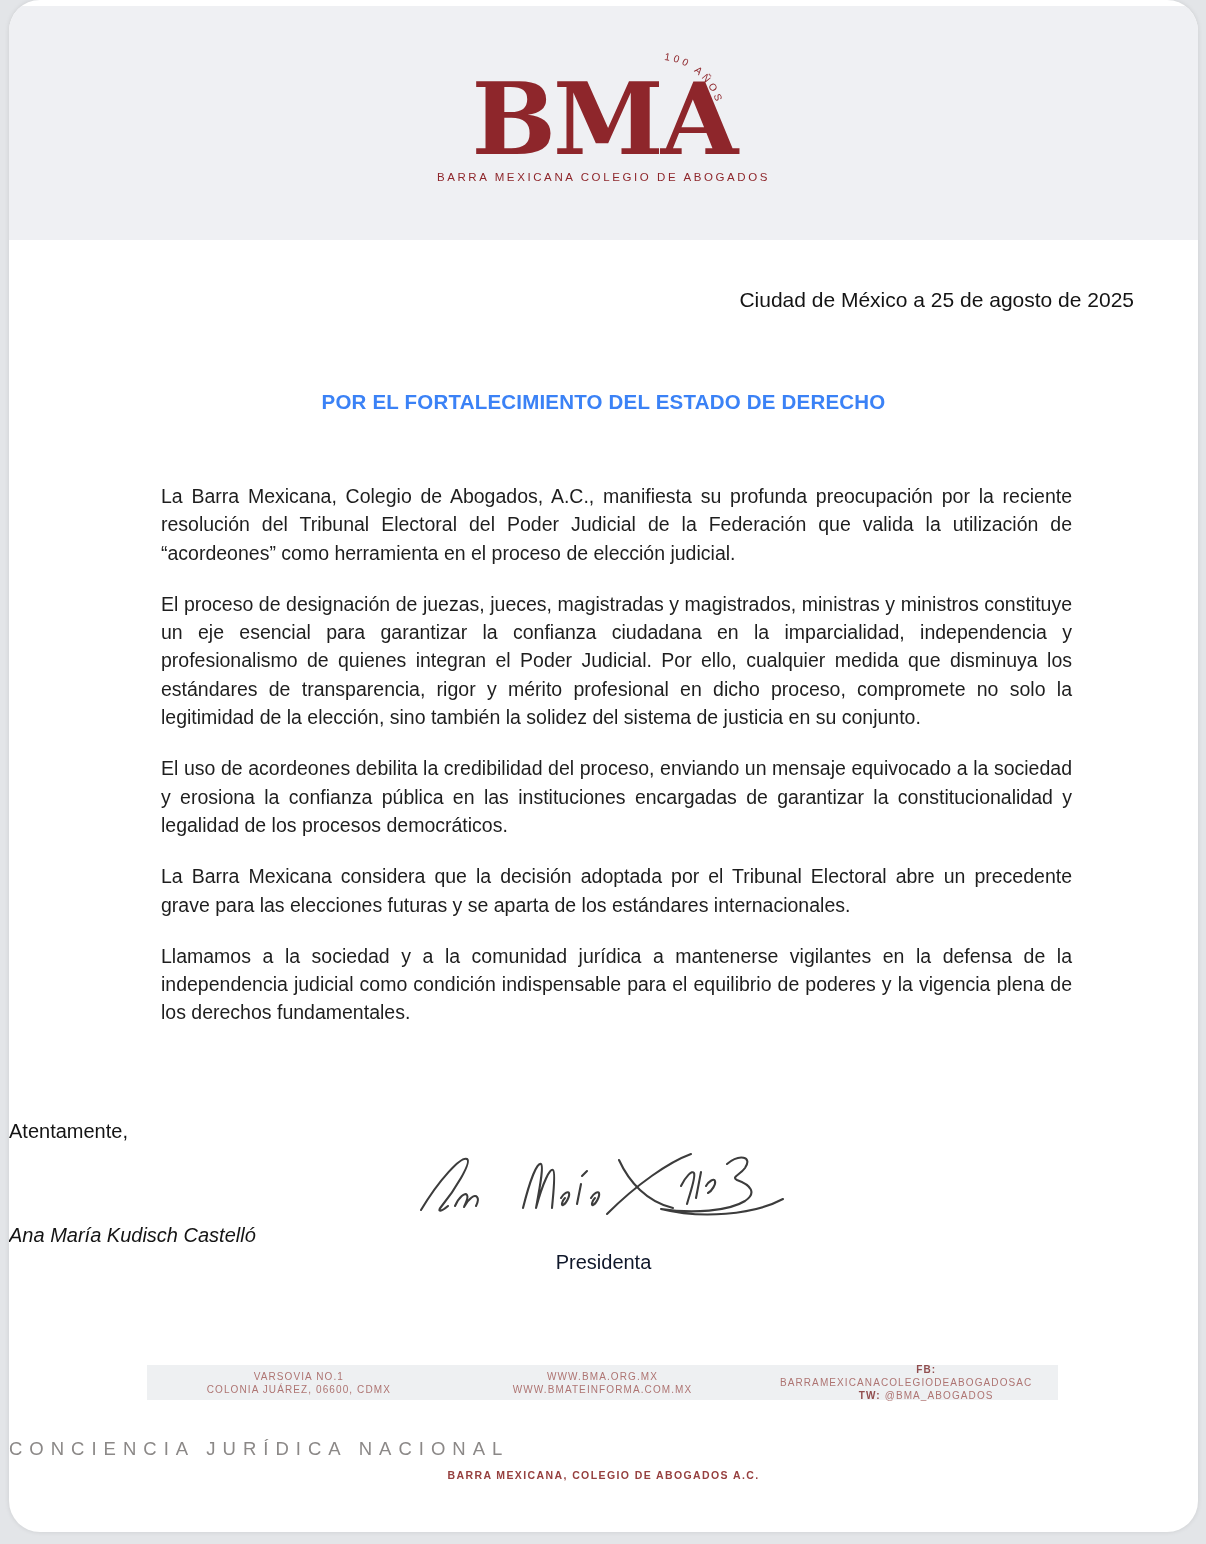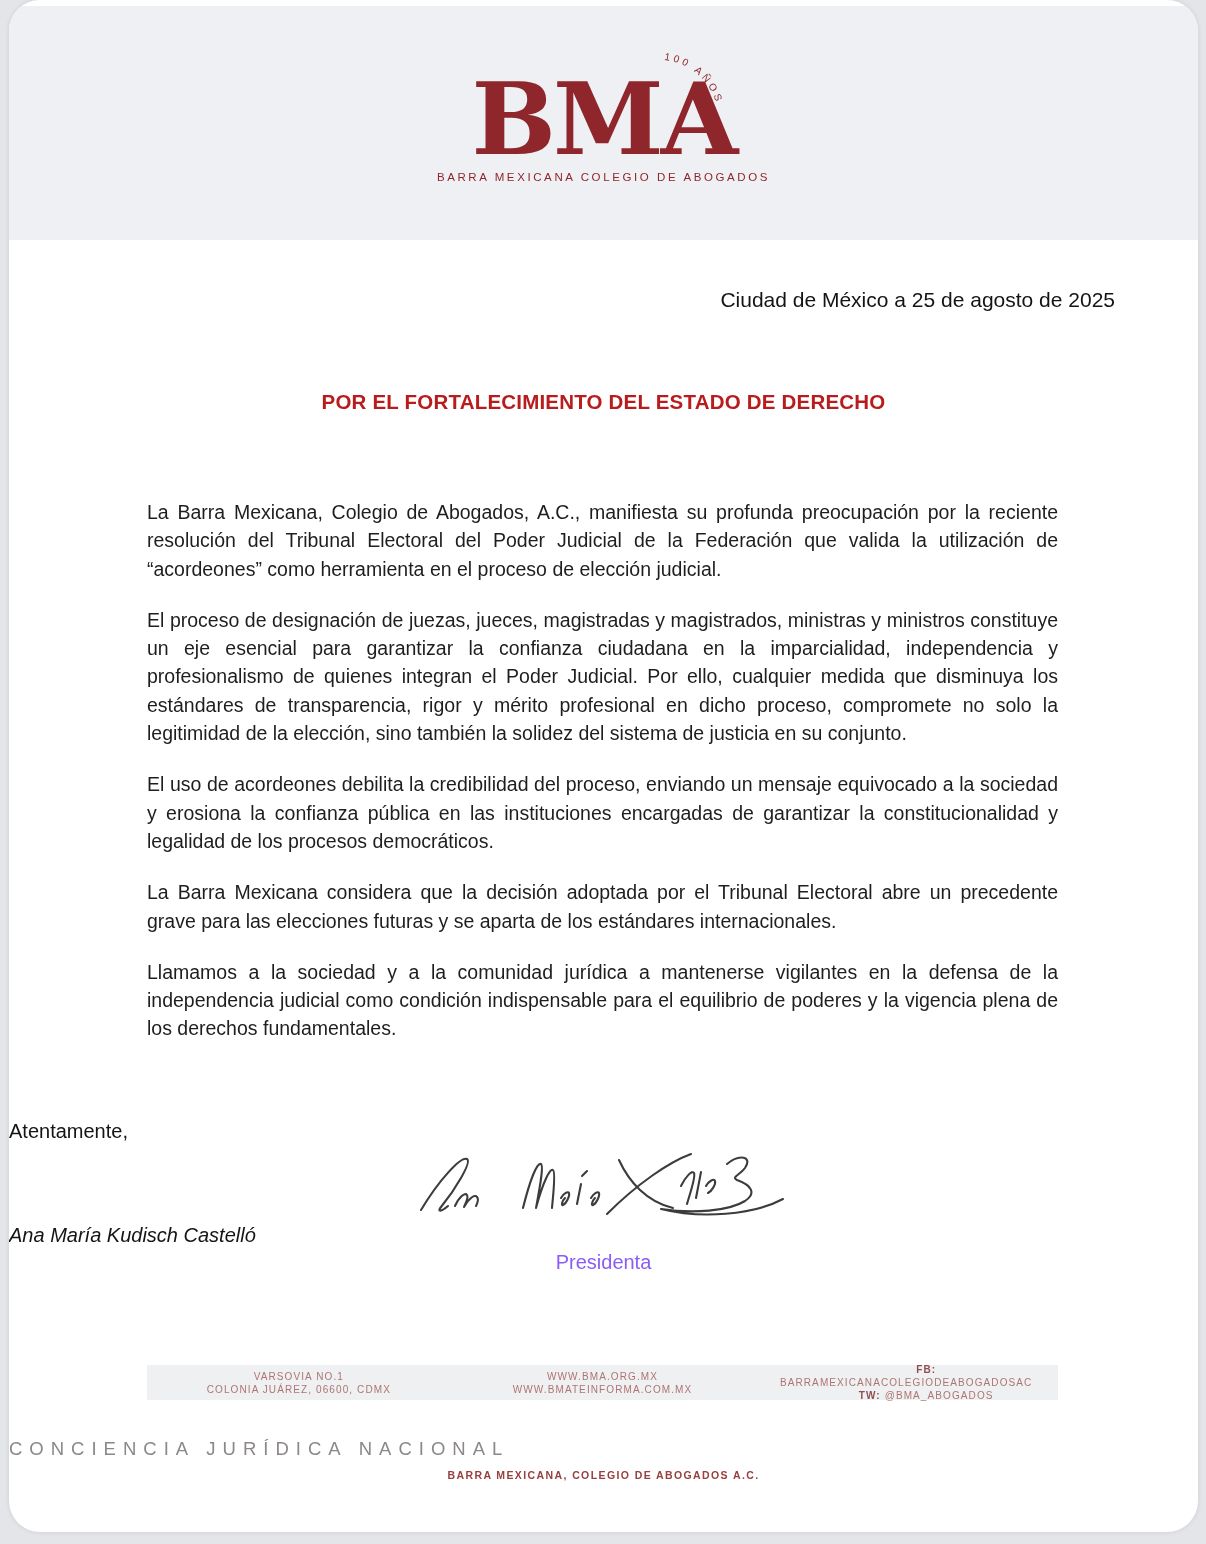--- a/index.html
+++ b/index.html
@@ -32,30 +32,30 @@
     font-weight:500;
   }
   .logo-arc{position:absolute;left:50%;margin-left:56px;top:40px;}
   .logo-arc text{
     font-family:"Liberation Sans",sans-serif;font-size:16px;
     letter-spacing:5px;fill:#8e262b;font-weight:500;
   }
   
   .dateline{
     position:absolute;left:0;top:288px;width:100%;
-    text-align:right;padding-right:83px;box-sizing:border-box;
+    text-align:right;padding-right:64px;box-sizing:border-box;
     font-size:21px;color:#141414;
   }
   .doc-title{
     position:absolute;left:0;top:390px;width:100%;
-    text-align:center;font-weight:bold;font-size:20.5px;color:#b91c1c;
+    text-align:center;font-weight:bold;font-size:20.5px;color:#3b82f6;
     letter-spacing:.2px;
   }
   .paragraphs{
-    position:absolute;left:138px;top:482px;width:911px;margin-top:16px;
+    position:absolute;left:152px;top:482px;width:911px;
   }
   .paragraphs p{
     margin:0 0 23px 0;text-align:justify;
     font-size:19.5px;line-height:28.3px;color:#1e1e1e;
     text-justify:inter-word;
   }
   .closing{
     position:absolute;left:0;top:1120px;width:100%;
     text-align:left;font-size:20px;color:#141414;
   }
@@ -66,21 +66,21 @@
   .signature-wrap svg path{
     fill:none;stroke:#3c3c3c;stroke-width:2.1;
     stroke-linecap:round;stroke-linejoin:round;
   }
   .signer-name{
     position:absolute;left:0;top:1224px;width:100%;
     text-align:left;font-size:20px;color:#141414;font-style:italic;
   }
   .signer-role{
     position:absolute;left:0;top:1251px;width:100%;
-    text-align:center;font-size:20px;color:#8b5cf6;
+    text-align:center;font-size:20px;color:#0f172a;
   }
   
   .footer-bar{
     position:absolute;left:138px;top:1365px;width:911px;height:35px;
     background:#eef0f2;display:flex;align-items:center;
   }
   .footer-col{
     flex:1;text-align:center;
     font-size:10px;line-height:13px;letter-spacing:1.1px;
     color:#ae7472;font-weight:500;

